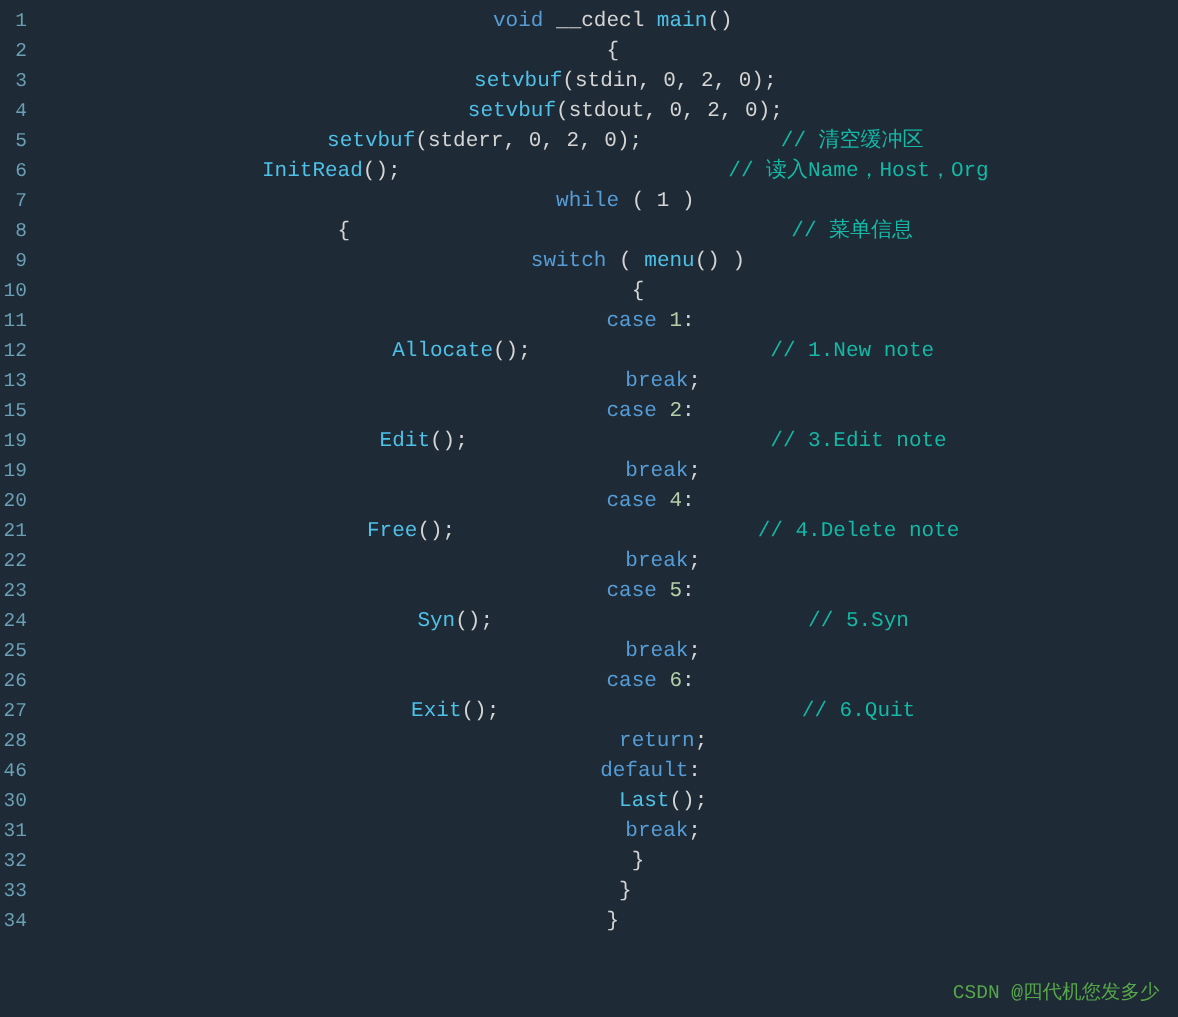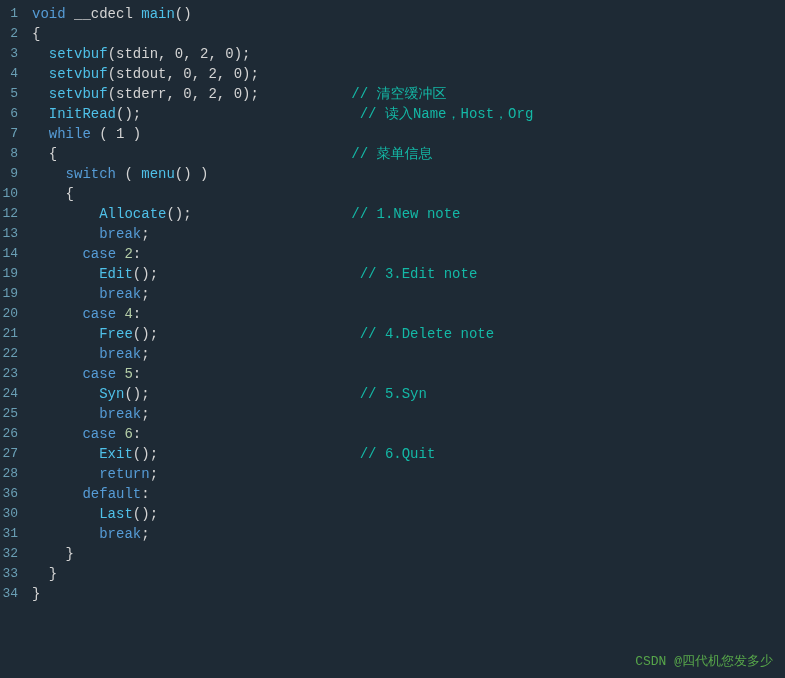--- a/index.html
+++ b/index.html
@@ -39,20 +39,21 @@
       text-align: right;
       padding-right: 10px;
       user-select: none;
       font-size: 13px;
     }
 
     .line-content {
       flex: 1;
       white-space: pre;
       padding-left: 4px;
+      text-align: center;
     }
 
     .kw { color: #569cd6; }         
     .fn { color: #4fc1e9; }         
     .cm { color: #14b8a6; }         
     .cn { color: #d4d4d4; }         
     .num { color: #b5cea8; }      
 
     .watermark {
       position: absolute;
@@ -102,29 +103,33 @@
       </div>
       <div class="code-line">
         <span class="line-number">9</span>
         <span class="line-content">    <span class="kw">switch</span> <span class="cn">( </span><span class="fn">menu</span><span class="cn">() )</span></span>
       </div>
       <div class="code-line">
         <span class="line-number">10</span>
         <span class="line-content">    <span class="cn">{</span></span>
       </div>
       <div class="code-line">
+        <span class="line-number">11</span>
+        <span class="line-content">      <span class="kw">case</span> <span class="num">1</span><span class="cn">:</span></span>
+      </div>
+      <div class="code-line">
         <span class="line-number">12</span>
         <span class="line-content">        <span class="fn">Allocate</span><span class="cn">();</span>                   <span class="cm">// 1.New note</span></span>
       </div>
       <div class="code-line">
         <span class="line-number">13</span>
         <span class="line-content">        <span class="kw">break</span><span class="cn">;</span></span>
       </div>
       <div class="code-line">
-        <span class="line-number">14</span>
+        <span class="line-number">15</span>
         <span class="line-content">      <span class="kw">case</span> <span class="num">2</span><span class="cn">:</span></span>
       </div>
       <div class="code-line">
         <span class="line-number">19</span>
         <span class="line-content">        <span class="fn">Edit</span><span class="cn">();</span>                        <span class="cm">// 3.Edit note</span></span>
       </div>
       <div class="code-line">
         <span class="line-number">19</span>
         <span class="line-content">        <span class="kw">break</span><span class="cn">;</span></span>
       </div>
@@ -158,21 +163,21 @@
       </div>
       <div class="code-line">
         <span class="line-number">27</span>
         <span class="line-content">        <span class="fn">Exit</span><span class="cn">();</span>                        <span class="cm">// 6.Quit</span></span>
       </div>
       <div class="code-line">
         <span class="line-number">28</span>
         <span class="line-content">        <span class="kw">return</span><span class="cn">;</span></span>
       </div>
       <div class="code-line">
-        <span class="line-number">36</span>
+        <span class="line-number">46</span>
         <span class="line-content">      <span class="kw">default</span><span class="cn">:</span></span>
       </div>
       <div class="code-line">
         <span class="line-number">30</span>
         <span class="line-content">        <span class="fn">Last</span><span class="cn">();</span></span>
       </div>
       <div class="code-line">
         <span class="line-number">31</span>
         <span class="line-content">        <span class="kw">break</span><span class="cn">;</span></span>
       </div>

